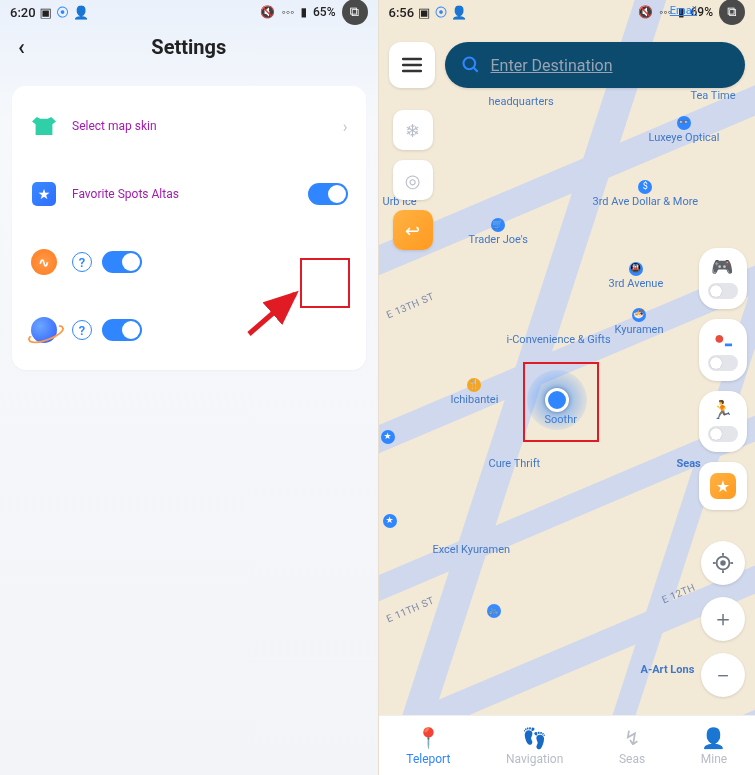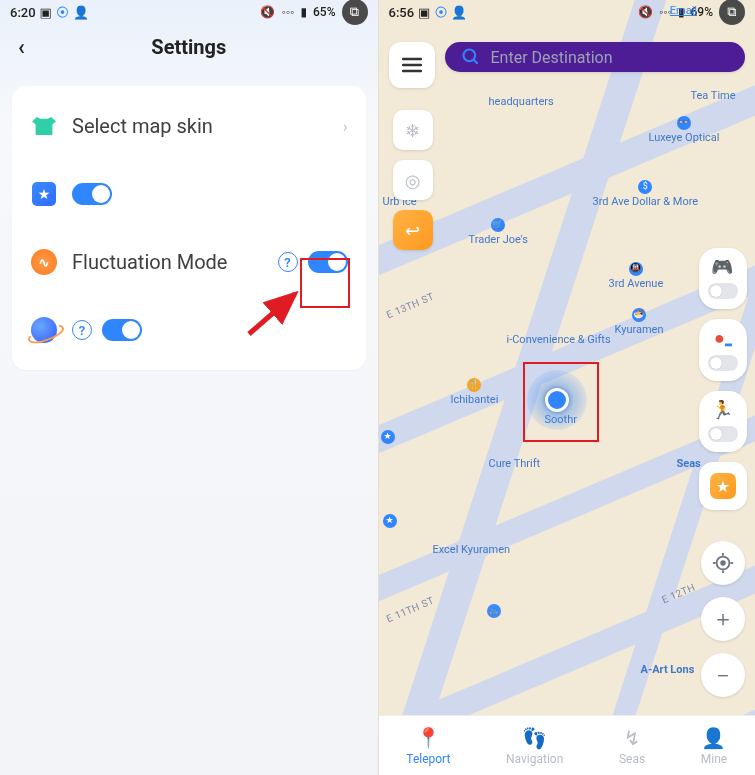--- a/index.html
+++ b/index.html
@@ -11,21 +11,21 @@
   .status-icons { display: flex; align-items: center; gap: 6px; font-size: 12px; }
   .status-icons .circ { width: 26px; height: 26px; border-radius: 50%; background: #4a4a4a; display: flex; align-items: center; justify-content: center; color: #fff; font-size: 13px; }
 
   .header { display: flex; align-items: center; justify-content: center; position: relative; height: 50px; }
   .header .back { position: absolute; left: 18px; top: 12px; font-size: 22px; font-weight: 600; color: #222; cursor: pointer; }
   .header .title { font-size: 20px; font-weight: 700; color: #222; }
 
   .card { background: #fff; border-radius: 14px; margin: 14px 12px 0 12px; padding: 6px 0; box-shadow: 0 1px 2px rgba(0,0,0,0.03); }
   .row { display: flex; align-items: center; padding: 20px 18px; position: relative; }
   .row .icon { width: 28px; height: 28px; margin-right: 14px; border-radius: 6px; display: flex; align-items: center; justify-content: center; font-size: 16px; }
-  .row .label { flex: 1; font-size: 20px; color: #404040; }
+  .row .label { flex: 1; font-size: 12px; color: #a21caf; }
   .row .chev { color: #c0c4cc; font-size: 16px; }
   .toggle { width: 40px; height: 22px; border-radius: 11px; background: #2f86ff; position: relative; cursor: pointer; }
   .toggle::after { content:""; position: absolute; right: 2px; top: 2px; width: 18px; height: 18px; border-radius: 50%; background: #fff; }
   .helpq { width: 20px; height: 20px; border: 1.5px solid #2f86ff; color: #2f86ff; border-radius: 50%; display: flex; align-items: center; justify-content: center; font-size: 13px; margin-right: 10px; cursor: pointer; font-weight:600; }
   .highlight-box { position: absolute; border: 2px solid #e01b24; pointer-events: none; }
 
   .arrow-svg { position: absolute; }
 
   
   .right-phone { width: 378px; height: 775px; position: relative; background: #f2e8d8; overflow: hidden; border-left: 1px solid rgba(0,0,0,0.04); }
@@ -33,21 +33,21 @@
   .road { position: absolute; background: #cfd8ec; }
   .road-lbl { position: absolute; font-size: 10px; color: #7b8aad; transform: rotate(-23deg); letter-spacing: 0.4px; }
   .poi { position: absolute; font-size: 11px; color: #4078c9; text-align: center; line-height: 1.1; }
   .poi .dot { width: 14px; height: 14px; border-radius: 50%; background: #2f86ff; display: flex; align-items:center; justify-content:center; color:#fff; font-size:9px; margin: 0 auto 2px; }
   .poi.orange .dot { background: #f5a623; }
 
   .right-status { position: absolute; top: 0; left: 0; right: 0; height: 22px; display: flex; justify-content: space-between; align-items: center; padding: 2px 10px 0 10px; font-size: 13px; font-weight: 500; color: #222; z-index: 30; }
 
   .search-row { position: absolute; top: 42px; left: 10px; right: 10px; display: flex; gap: 10px; z-index: 20; }
   .menu-btn { width: 46px; height: 46px; background: #fff; border-radius: 12px; display: flex; align-items:center; justify-content:center; font-size: 20px; cursor:pointer; box-shadow: 0 1px 3px rgba(0,0,0,0.12); }
-  .search-box { flex:1; height: 30px; background:#4c1d95; border-radius: 40px; display:flex; align-items:center; padding: 0 16px; box-shadow: 0 1px 3px rgba(0,0,0,0.12); font-size:16px; color:#9aa3b2; gap:10px; }
+  .search-box { flex:1; height: 46px; background:#0c4a6e; border-radius: 40px; display:flex; align-items:center; padding: 0 16px; box-shadow: 0 1px 3px rgba(0,0,0,0.12); font-size:16px; color:#9aa3b2; gap:10px;text-decoration:underline; }
   .search-box svg { width:20px; height:20px; stroke:#2f86ff; fill:none; stroke-width:2.5; }
 
   .left-stack { position:absolute; top: 110px; left: 14px; display:flex; flex-direction:column; gap:10px; z-index:15; }
   .left-stack .sq { width:40px; height:40px; border-radius:10px; background:#fff; display:flex; align-items:center; justify-content:center; font-size:18px; color:#b7bcc6; box-shadow:0 1px 3px rgba(0,0,0,0.12); cursor:pointer; }
   .left-stack .sq.orange { background: linear-gradient(135deg,#ffb244,#ff9a1f); color:#fff; }
 
   .right-stack { position:absolute; top: 248px; right: 8px; display:flex; flex-direction:column; gap:10px; z-index:15; }
   .mode-card { width: 48px; background:#fff; border-radius: 18px; padding: 8px 0 10px; display:flex; flex-direction:column; align-items:center; gap:6px; box-shadow:0 1px 3px rgba(0,0,0,0.12); }
   .mode-card .ic { font-size:18px; }
   .mini-toggle { width:30px; height:16px; border-radius:8px; background:#e3e5ea; position:relative; cursor:pointer; }
@@ -108,28 +108,28 @@
           <div class="i-shirt"></div>
         </div>
       <div class="label">Select map skin</div>
       <div class="chev">›</div>
     </div>
 
     <div class="row">
       <div class="icon">
           <div class="i-star">★</div>
         </div>
+      <div class="label">Favorite Spots Altas</div>
       <div class="toggle"></div>
     </div>
 
     <div class="row" style="position:relative;">
       <div class="icon">
           <div class="i-fluct">∿</div>
         </div>
-      <div class="label">Fluctuation Mode</div>
       <div class="helpq">?</div>
       <div class="toggle"></div>
     </div>
 
     <div class="row">
       <div class="icon">
           <div class="i-planet"></div>
         </div>
       <div class="helpq">?</div>
       <div class="toggle"></div>

